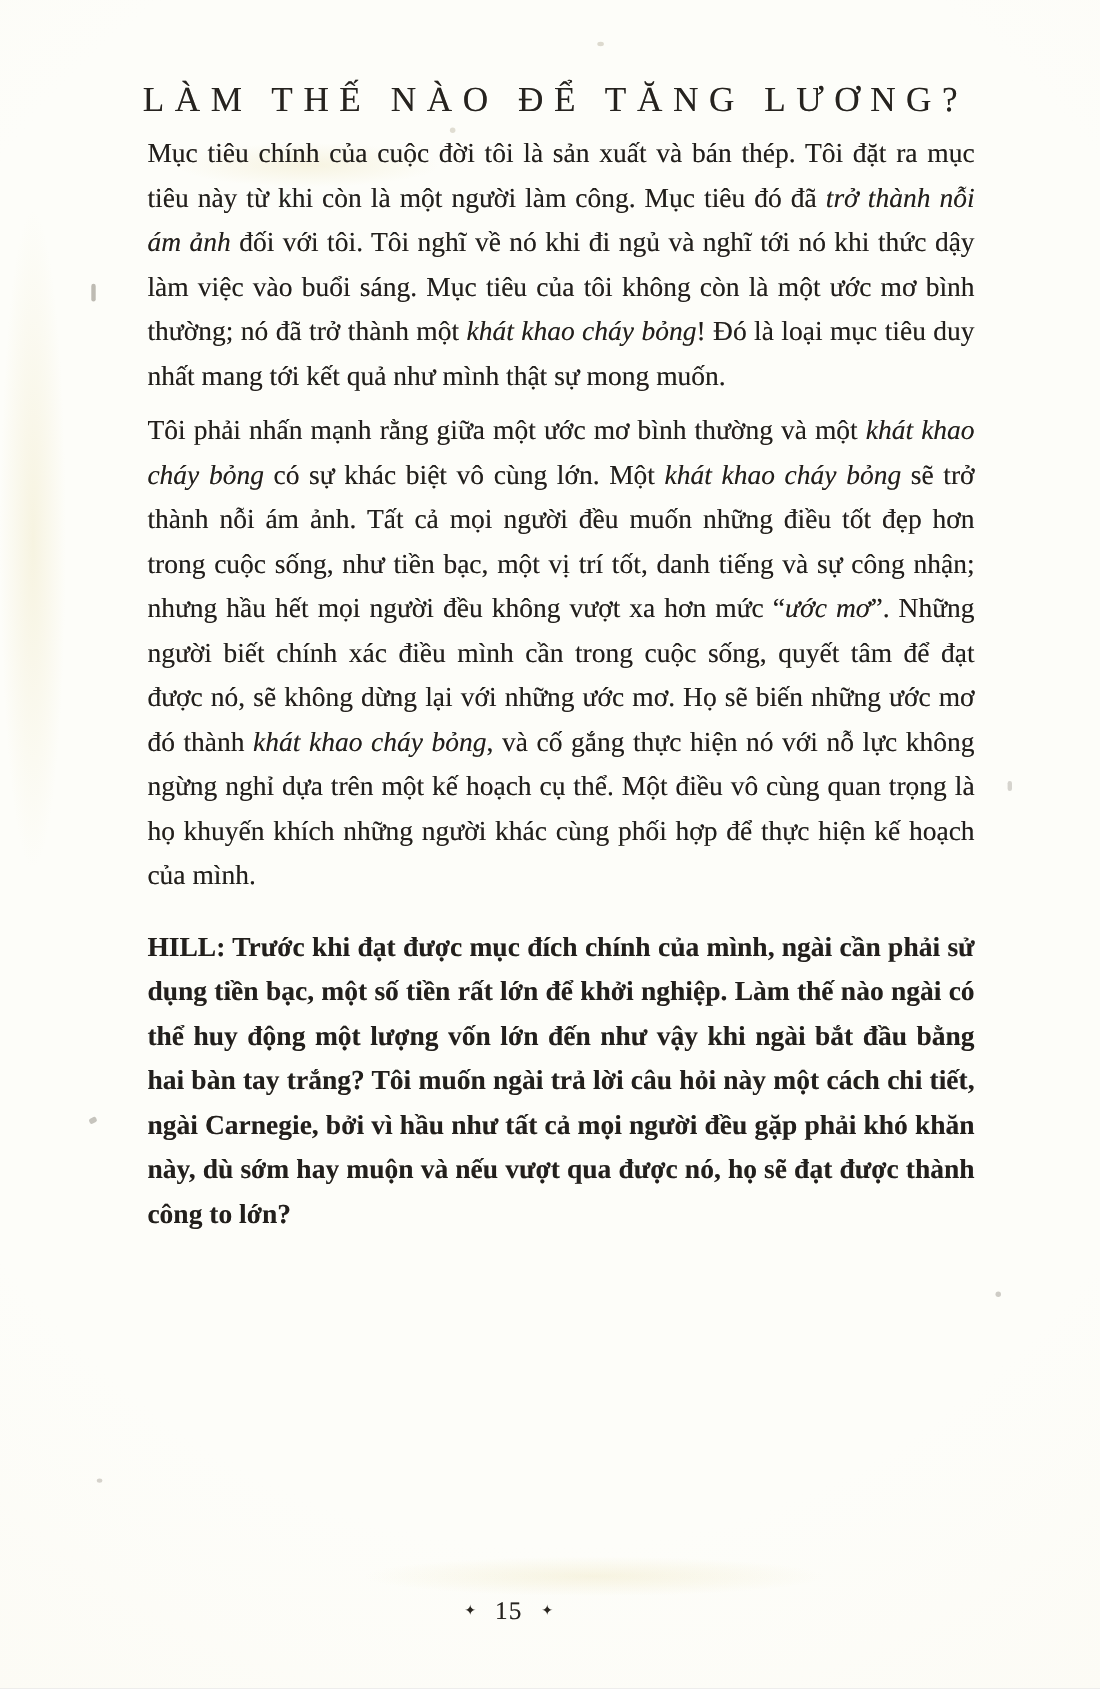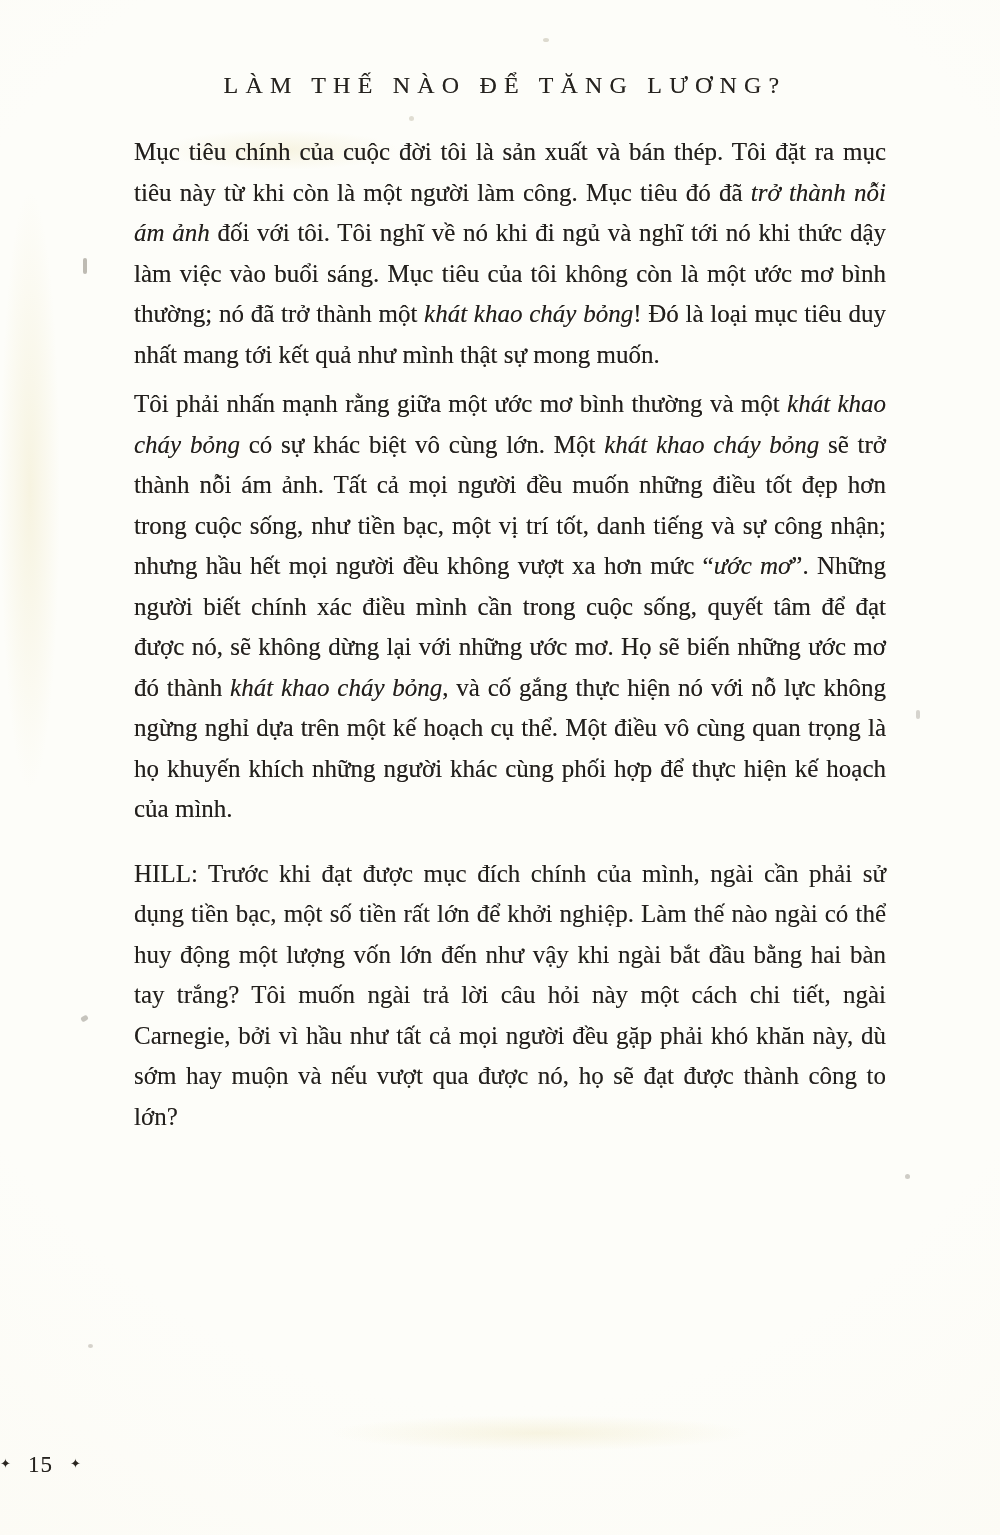--- a/index.html
+++ b/index.html
@@ -17,51 +17,51 @@
     font-family: "Liberation Serif", "DejaVu Serif", serif;
     color: #221f1c;
     overflow: hidden;
   }
   .chapter-title {
     position: absolute;
     top: 72px;
     left: 125px;
     width: 760px;
     text-align: center;
-    font-size: 24px;
+    font-size: 32px;
     letter-spacing: 0.30em;
     color: #26231f;
     text-shadow: 0 0 0.5px rgba(40,36,30,0.45);
     white-space: nowrap;
   }
   .body-text {
     position: absolute;
-    top: 132px;
+    top: 120px;
     left: 134px;
     width: 752px;
   }
   .para {
     margin: 0 0 9px 0;
     font-size: 25px;
     line-height: 40.5px;
     text-align: justify;
     text-shadow: 0 0 0.6px rgba(34,30,26,0.55);
   }
   .para.bold {
-    font-weight: normal;
+    font-weight: bold;
     margin-top: 24px;
     text-shadow: 0 0 0.4px rgba(34,30,26,0.4);
   }
   .seg-italic { font-style: italic; }
   .page-footer {
     position: absolute;
     top: 1452px;
     left: 0;
     width: 925px;
-    text-align: left;
+    text-align: center;
     color: #26231f;
   }
   .page-number {
     display: inline-block;
     font-size: 23px;
     letter-spacing: 1px;
     margin: 0 13px;
     vertical-align: middle;
     text-shadow: 0 0 0.5px rgba(40,36,30,0.45);
   }

